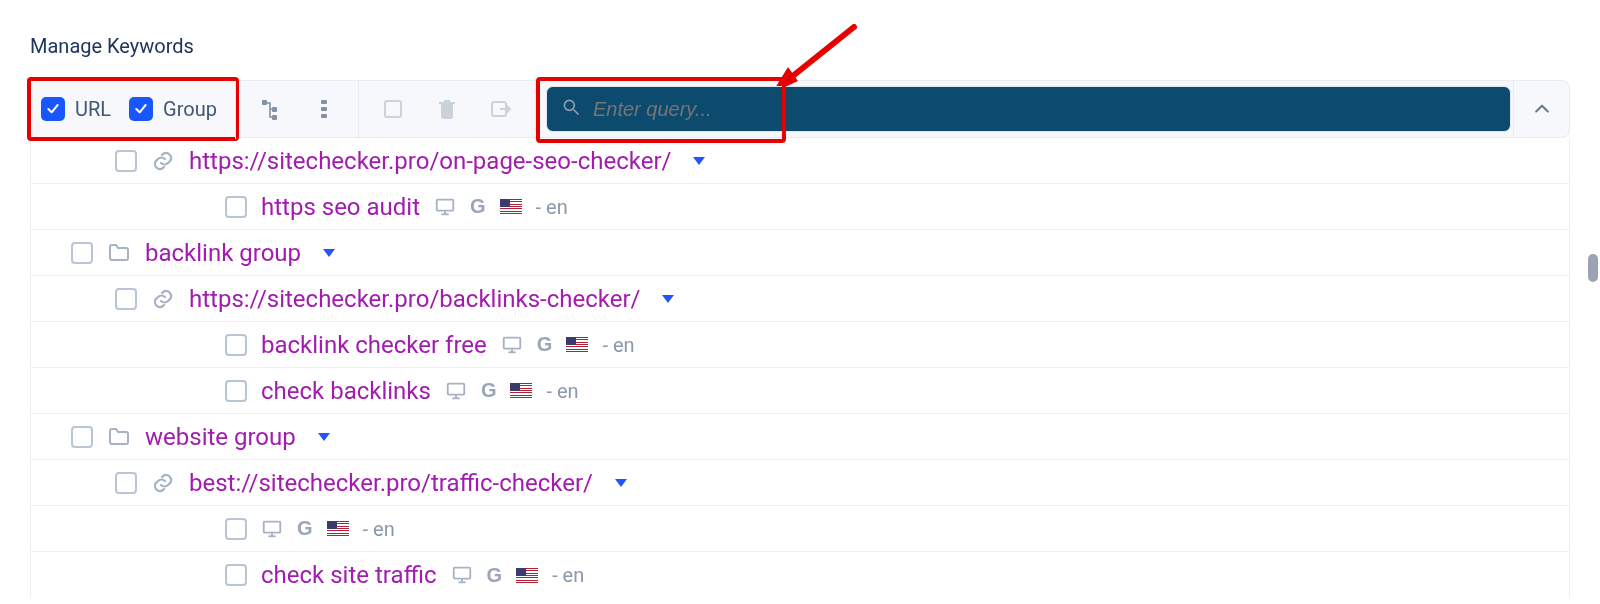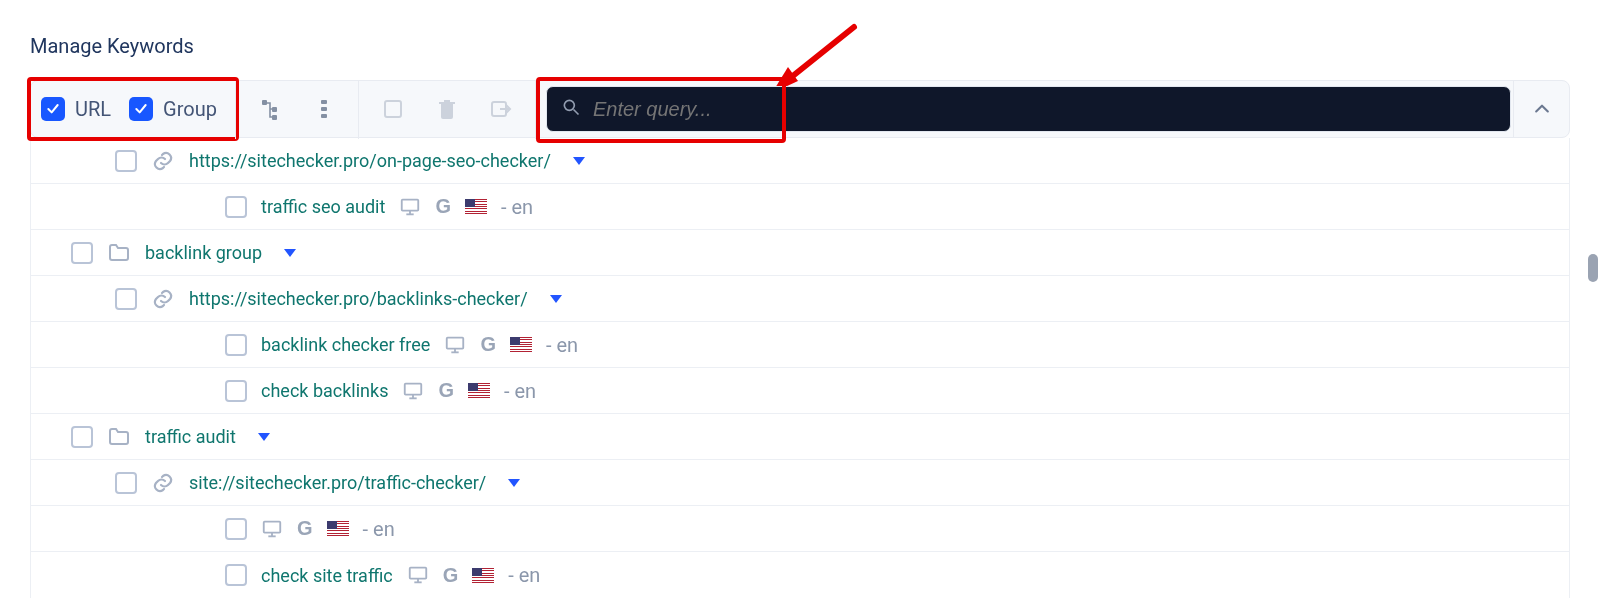--- a/index.html
+++ b/index.html
@@ -87,21 +87,21 @@
     pointer-events:none;
   }
   .search-box {
     margin-left: 2px;
     display:flex; align-items:center;
     gap: 12px;
     height: 46px;
     border: 1px solid #e2e7ef;
     border-radius: 7px;
     padding: 0 14px;
-    background: #0f172a;
+    background: #0c4a6e;
     width: calc(100% - 4px);
   }
   .search-box input {
     flex:1; border:none; outline:none; font-size:20px; color:#8a96a8;
     background:transparent;
     font-style: italic;
   }
 
   .tb-collapse {
     width: 56px;
@@ -126,21 +126,21 @@
     border: 2px solid #b9c4d7;
     border-radius: 4px;
     background:#fff;
     display:inline-block;
     flex:0 0 22px;
   }
   .folder-icon, .link-icon, .desktop-icon, .g-icon {
     display:flex; align-items:center; justify-content:center;
     color:#a7b2c5;
   }
-  .row .txt { font-size:18px; color:#0f766e; }
+  .row .txt { font-size:24px; color:#a21caf; }
   .row .muted { color:#8b97ab; }
   .tri {
     width: 0; height:0;
     border-left: 6px solid transparent;
     border-right: 6px solid transparent;
     border-top: 8px solid #2255ff;
     display:inline-block;
     margin-left: 8px;
   }
   .flag {
@@ -294,21 +294,21 @@
             <path d="M14 10a5 5 0 0 0-7 0l-2 2a5 5 0 0 0 7 7l1-1"></path>
           </svg>
       </span>
       <span class="txt">https://sitechecker.pro/on-page-seo-checker/</span>
       <span class="tri"></span>
     </div>
 
     <div class="row">
       <span class="pad" style="width:180px"></span>
       <span class="chk"></span>
-      <span class="txt">traffic seo audit</span>
+      <span class="txt">https seo audit</span>
       <span class="desktop-icon">
         <svg width="22" height="22" viewBox="0 0 24 24" fill="none" stroke="#a7b2c5" stroke-width="2">
             <rect x="3" y="4" width="18" height="12" rx="1"></rect>
             <line x1="8" y1="20" x2="16" y2="20"></line>
             <line x1="12" y1="16" x2="12" y2="20"></line>
           </svg>
       </span>
       <span class="g-icon" style="color:#9aa5b7; font-weight:800; font-size:20px; font-family:Arial">G</span>
       <span class="flag"></span>
       <span class="muted">- en</span>
@@ -372,34 +372,34 @@
     </div>
 
     <div class="row">
       <span class="pad" style="width:26px"></span>
       <span class="chk"></span>
       <span class="folder-icon">
         <svg width="24" height="24" viewBox="0 0 24 24" fill="none" stroke="#a7b2c5" stroke-width="2">
             <path d="M3 6a2 2 0 0 1 2-2h4l2 3h8a2 2 0 0 1 2 2v8a2 2 0 0 1-2 2H5a2 2 0 0 1-2-2V6z"></path>
           </svg>
       </span>
-      <span class="txt">traffic audit</span>
+      <span class="txt">website group</span>
       <span class="tri"></span>
     </div>
 
     <div class="row">
       <span class="pad" style="width:70px"></span>
       <span class="chk"></span>
       <span class="link-icon">
         <svg width="24" height="24" viewBox="0 0 24 24" fill="none" stroke="#a7b2c5" stroke-width="2.2" stroke-linecap="round">
             <path d="M10 14a5 5 0 0 0 7 0l2-2a5 5 0 0 0-7-7l-1 1"></path>
             <path d="M14 10a5 5 0 0 0-7 0l-2 2a5 5 0 0 0 7 7l1-1"></path>
           </svg>
       </span>
-      <span class="txt">site://sitechecker.pro/traffic-checker/</span>
+      <span class="txt">best://sitechecker.pro/traffic-checker/</span>
       <span class="tri"></span>
     </div>
 
     <div class="row">
       <span class="pad" style="width:180px"></span>
       <span class="chk"></span>
       <span class="desktop-icon">
           <svg width="22" height="22" viewBox="0 0 24 24" fill="none" stroke="#a7b2c5" stroke-width="2">
             <rect x="3" y="4" width="18" height="12" rx="1"></rect>
             <line x1="8" y1="20" x2="16" y2="20"></line>

